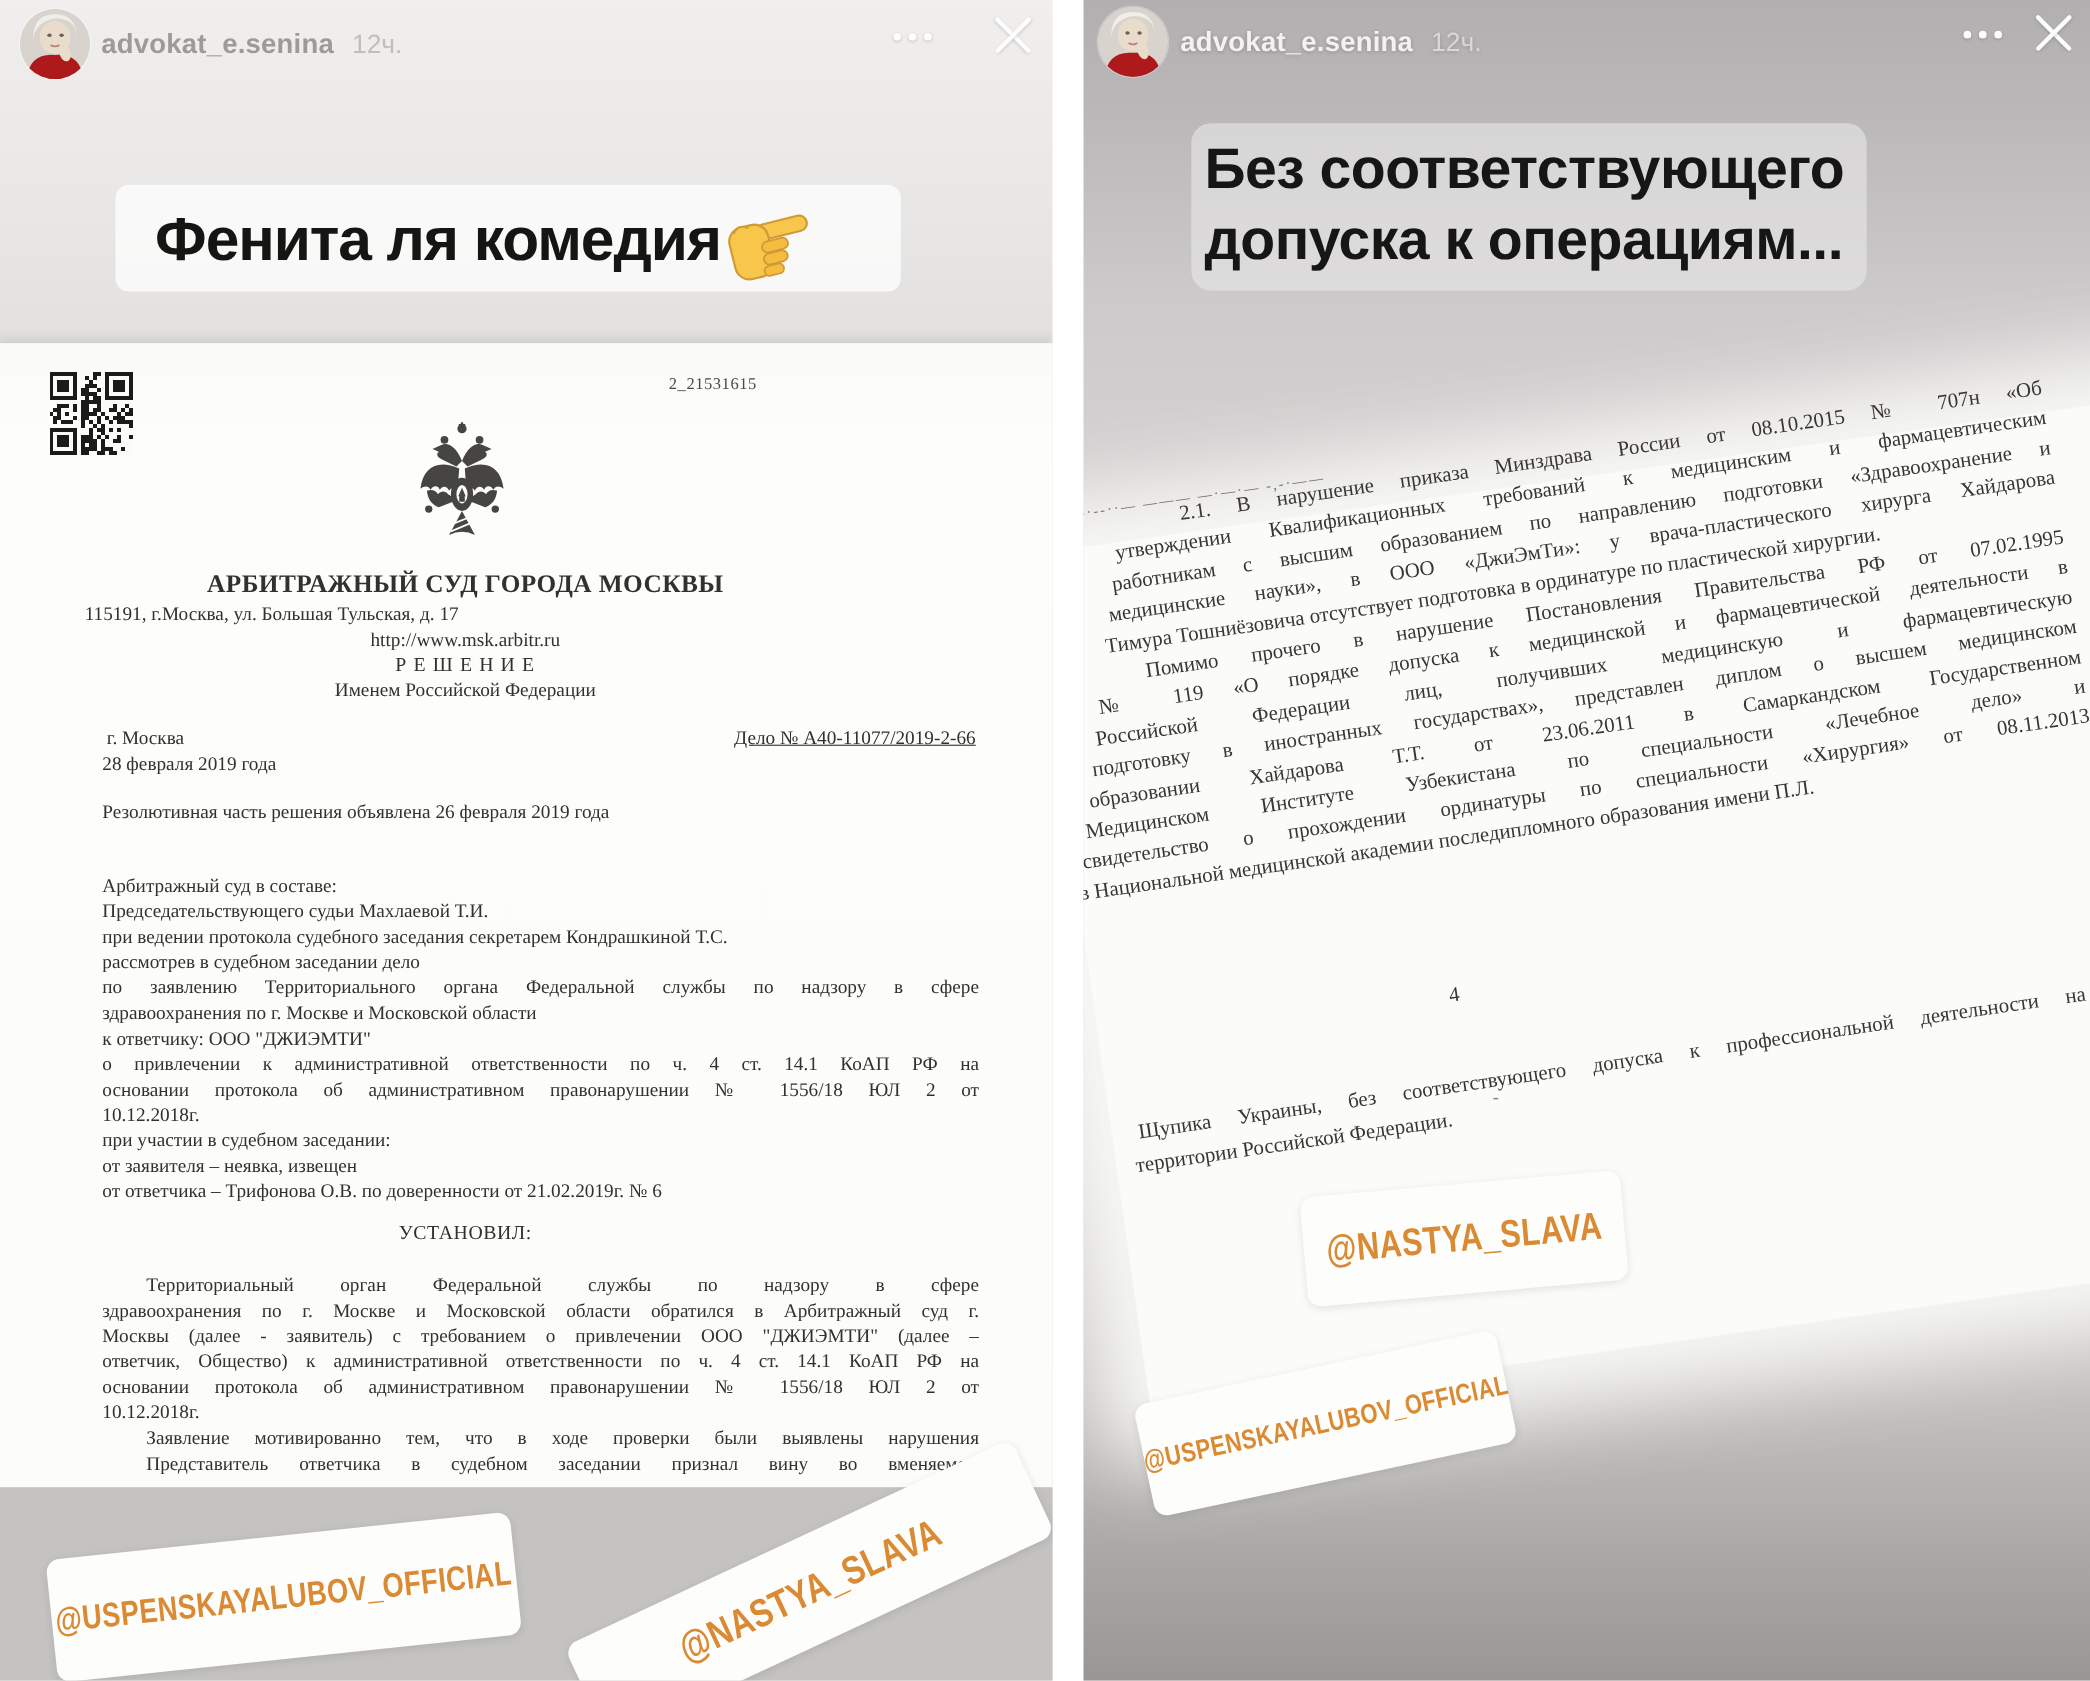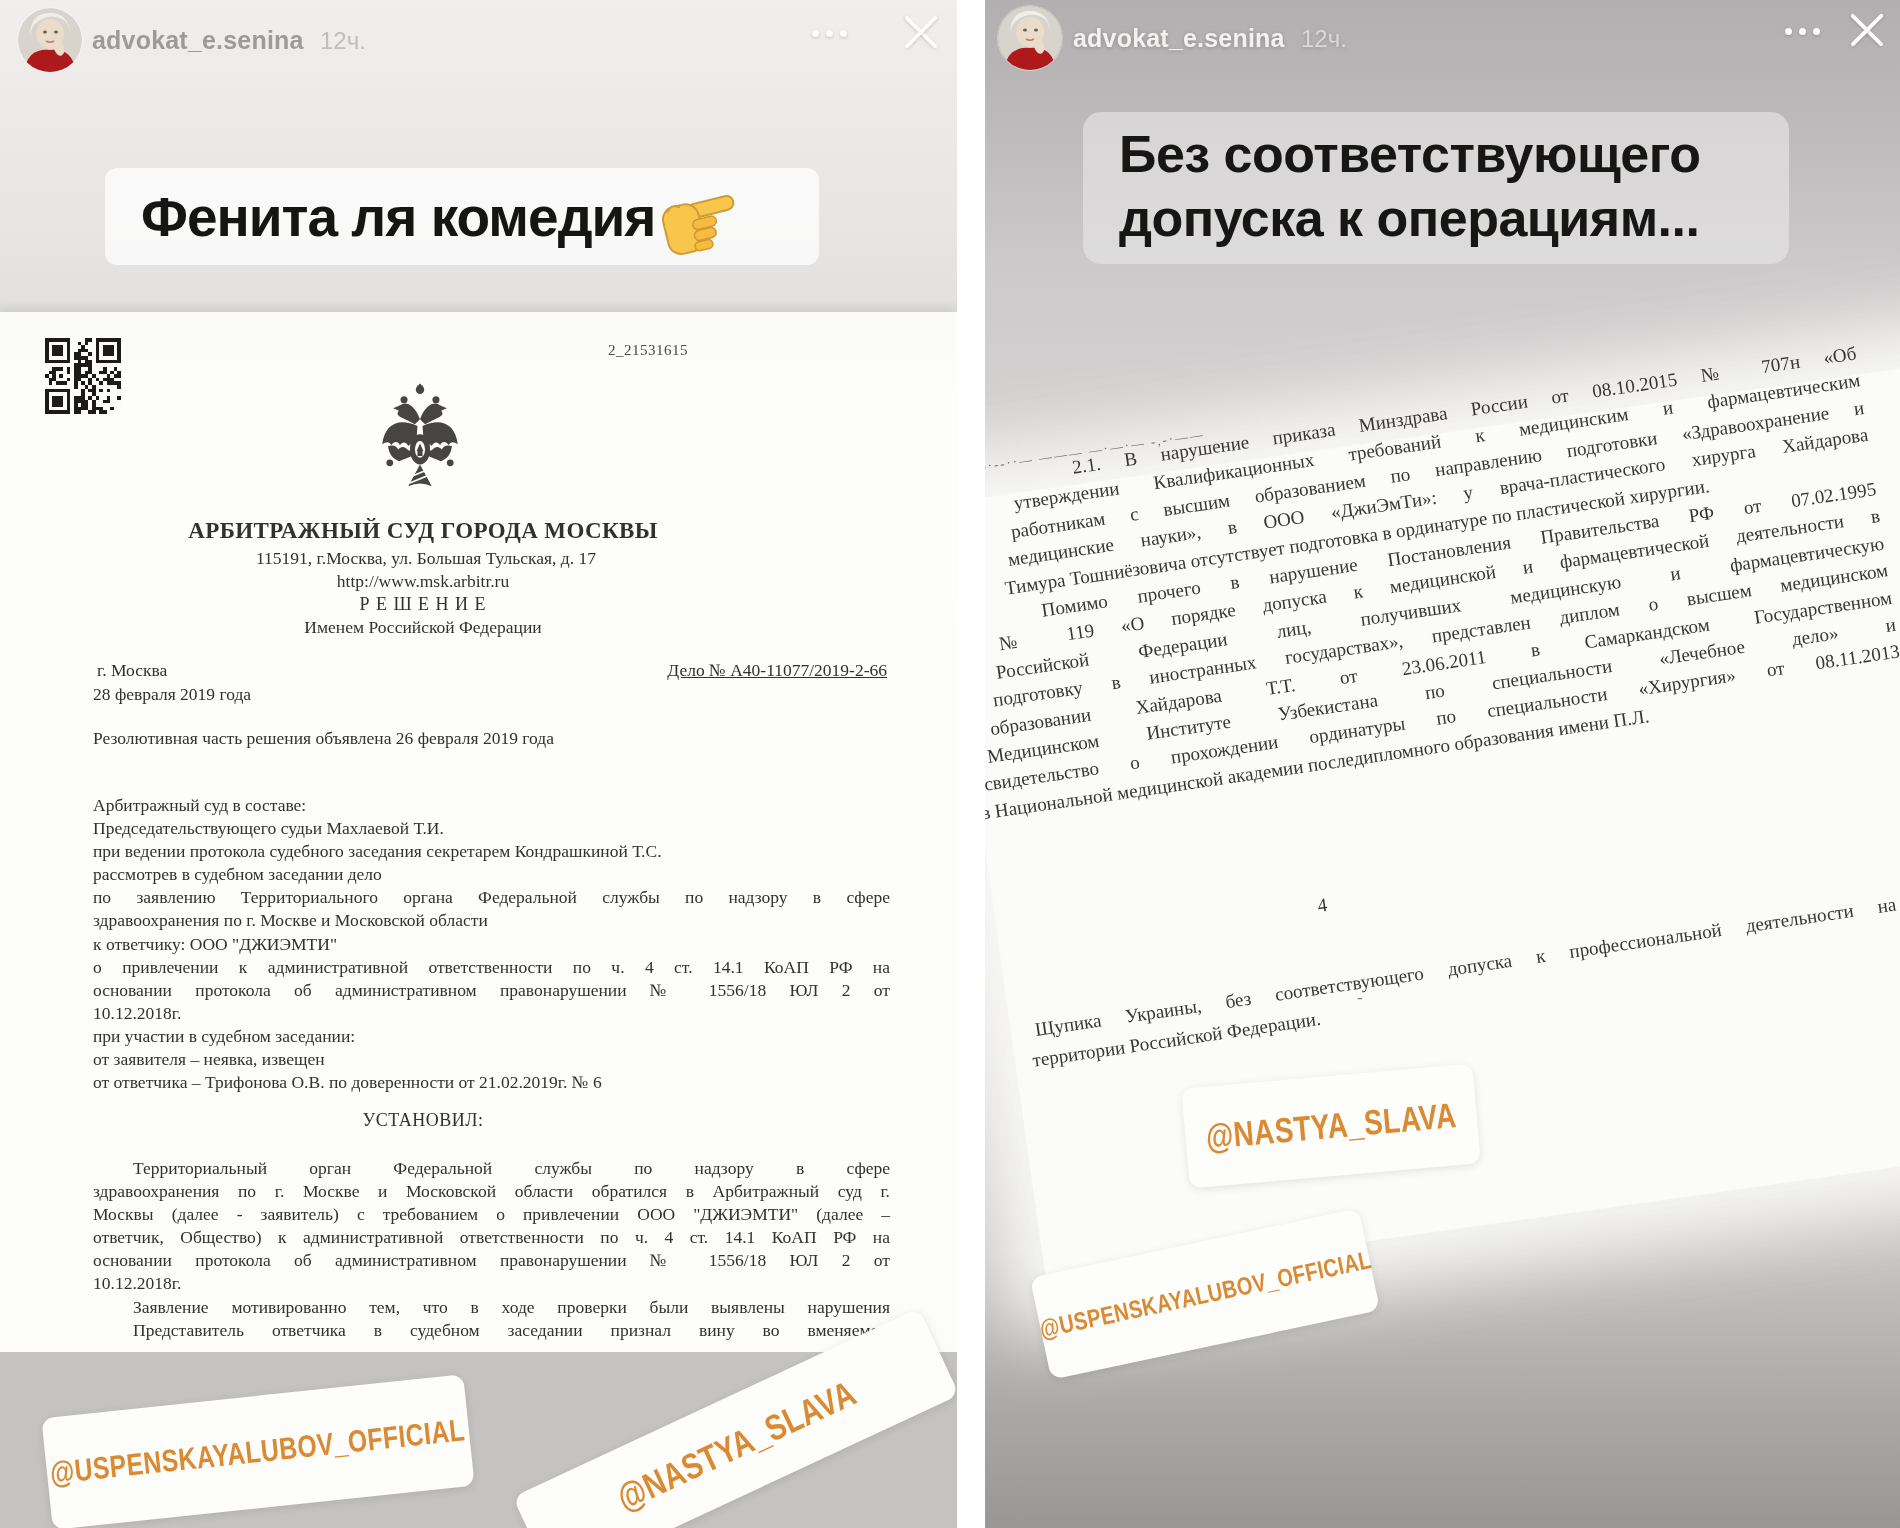--- a/index.html
+++ b/index.html
@@ -52,21 +52,21 @@
     position:absolute; left:0; top:312px; width:957px; height:1041px;
     background:linear-gradient(180deg,#fafaf8 0%,#fdfdfc 8%,#fcfcfb 100%);
     box-shadow:0 -4px 10px rgba(0,0,0,.10); overflow:hidden; z-index:5;
     color:#33312e; font-family:"Liberation Serif", serif;
   }
   .doc-page .abs { position:absolute; }
   .qr-code { left:45px; top:26px; width:76px; height:76px; }
   .scan-number { left:608px; top:30px; font-size:15px; color:#4a4846; letter-spacing:.5px; }
   .coat-of-arms { left:378px; top:68px; width:84px; height:122px; opacity:.88; }
   .court-name { left:93px; top:206px; width:660px; text-align:center; font-size:23px; font-weight:700; letter-spacing:.4px; }
-  .court-address { left:96px; top:236px; width:660px; text-align:center; font-size:17.5px; }
+  .court-address { left:77px; top:236px; width:660px; text-align:left; font-size:17.5px; }
   .court-site { left:93px; top:259px; width:660px; text-align:center; font-size:17.5px; }
   .decision-word { left:93px; top:282px; width:660px; text-align:center; font-size:18px; letter-spacing:1px; }
   .in-name-of { left:93px; top:305px; width:660px; text-align:center; font-size:17.5px; }
   .city { left:97px; top:348px; font-size:17.5px; }
   .case-number { top:348px; right:70px; font-size:17.5px;text-decoration:underline; }
   .doc-date { left:93px; top:372px; font-size:17.5px; }
   .operative { left:93px; top:415px; width:797px; font-size:17.5px; line-height:23px; }
   .composition { left:93px; top:482px; width:797px; font-size:17.5px; line-height:23.1px; }
   .ustanovil { left:93px; top:798px; width:660px; text-align:center; font-size:18px; letter-spacing:.5px; }
   .doc-body { left:93px; top:845px; width:797px; font-size:17.5px; line-height:23.1px; }
@@ -92,23 +92,23 @@
   .st-usp-left span { font-size:31px; }
   .st-nas-left { left:512px; top:1398px; width:448px; height:96px; transform:rotate(-25deg); }
   .st-nas-left span { font-size:36px; }
   .st-nas-right { left:200px; top:1076px; width:292px; height:100px; transform:rotate(-5deg); }
   .st-nas-right span { font-size:35px; }
   .st-usp-right { left:52px; top:1242px; width:336px; height:104px; transform:rotate(-12deg); }
   .st-usp-right span { font-size:25px; }
 
   
   .title-box-right {
-    position:absolute; left:98px; top:112px; width:706px; height:152px;
+    position:absolute; left:98px; top:112px; width:614px; height:152px;
     background:rgba(233,231,230,.62); border-radius:18px; z-index:10;
-    padding:10px 0 0 36px;
+    padding:10px 0 0 12px;
   }
   .title-box-right div { font-size:52px; line-height:64px; font-weight:700; color:#161615; letter-spacing:-.5px; }
 
   .photo-page {
     position:absolute; left:2px; top:430px; width:1010px; height:790px;
     background:#fbfbf9; border-radius:6px; transform:rotate(-8deg);
     box-shadow:0 0 70px 45px rgba(251,251,249,.92);
   }
   .rdoc {
     position:absolute; left:30px; top:462px; width:848px;

